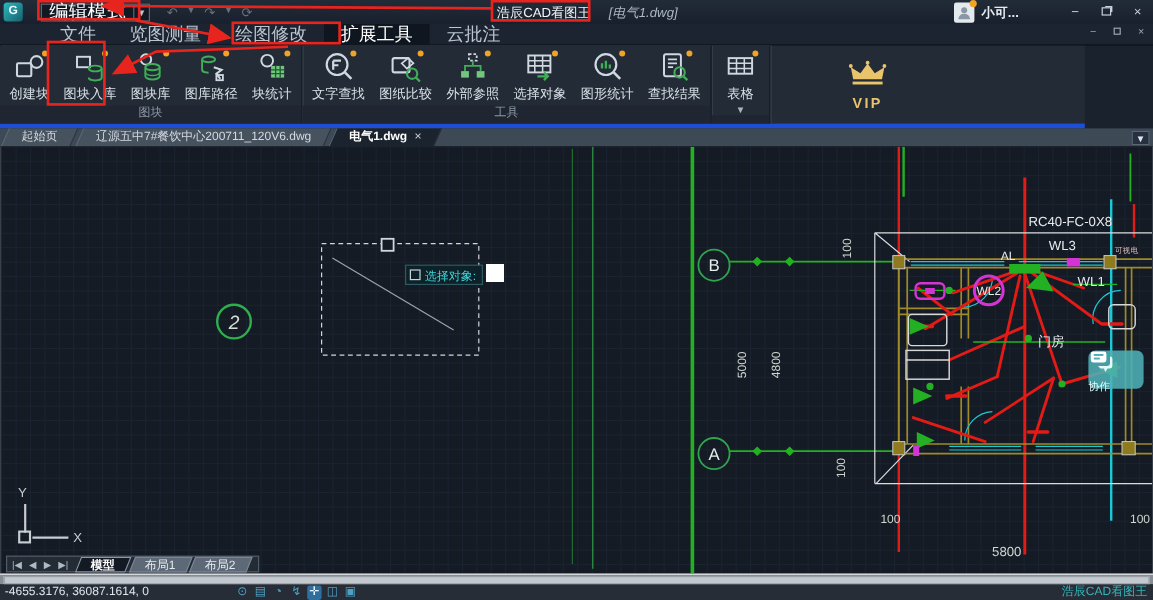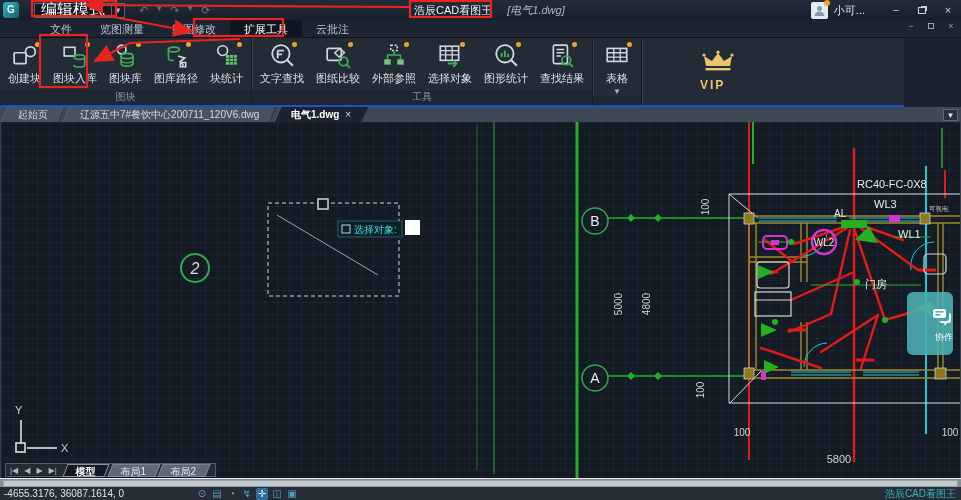--- a/index.html
+++ b/index.html
@@ -14,61 +14,61 @@
   .mode-combo .arrow{width:13px;height:13px;border-left:1px solid #5c6672;color:#b9c2cc;font-size:8px;text-align:center;line-height:13px;}
   .hist{display:flex;gap:7px;margin-left:14px;color:#66707e;font-size:11px;}
   .hist span{cursor:default;}
   .app-title-wrap{position:absolute;left:414px;top:0;height:20px;display:flex;align-items:center;font-size:11px;}
   .app-title{color:#f2f5f8;}
   .doc-suffix{color:#aeb7c2;margin-left:15px;font-style:italic;}
   .tb-right{position:absolute;right:0;top:0;height:20px;display:flex;align-items:center;}
   .avatar{position:relative;width:17px;height:17px;background:#e4e9ee;border-radius:2px;margin-right:6px;}
   .avatar svg{position:absolute;left:2px;top:2px;}
   .avatar .dot{position:absolute;right:-2px;top:-2px;width:6px;height:6px;border-radius:50%;background:#f0a325;}
-  .username{color:#e6ebf1;font-size:11px;margin-right:18px;}
+  .username{color:#e6ebf1;font-size:11px;margin-right:34px;font-weight:bold;}
   .winbtn{width:26px;height:20px;color:#c9d2da;font-size:11px;text-align:center;line-height:20px;}
   .winbtn.restore i{display:inline-block;width:8px;height:7px;border:1px solid #c9d2da;box-shadow:2px -2px 0 -1px #c9d2da;}
 
   
   #menurow{position:absolute;left:0;top:20px;width:961px;height:18px;background:#1b2430;display:flex;align-items:center;border-bottom:1px solid #0d1219;}
   #menu-tabs{display:flex;margin-left:36px;height:18px;}
-  .mtab{padding:0 14px;font-size:11px;color:#bcc6d0;line-height:18px;text-align:right;}
+  .mtab{padding:0 14px;font-size:15px;color:#bcc6d0;line-height:18px;text-align:right;}
   .mtab.active{background:#0f161f;color:#ffffff;}
   .mdi-ctrls{position:absolute;right:4px;top:1px;display:flex;gap:8px;color:#9aa5b1;font-size:9px;}
   .mdi-ctrls span{width:12px;text-align:center;}
   .mdi-ctrls .box i{display:inline-block;width:6px;height:6px;border:1px solid #9aa5b1;}
 
   
-  #ribbon{position:absolute;left:0;top:38px;width:904px;height:69px;background:#232b36;border-bottom:2px solid #1d4ed8;display:flex;}
+  #ribbon{position:absolute;left:0;top:38px;width:904px;height:69px;background:#232b36;border-bottom:4px solid #1d4ed8;display:flex;}
   .rgroup{display:flex;flex-direction:column;border-right:1px solid #161c24;box-shadow:1px 0 0 #38424e;}
   .rgroup .btns{display:flex;flex:1;padding:2px 2px 0 2px;}
   .rgroup .glabel{height:15px;text-align:center;font-size:10px;color:#8d99a6;line-height:14px;background:#1f2631;}
   .rbtn{display:flex;flex-direction:column;align-items:center;justify-content:flex-start;padding:3px 6px 0 6px;min-width:44px;}
   .rbtn .rb-icon{position:relative;width:26px;height:26px;}
   .rbtn .rb-icon svg{width:26px;height:26px;}
   .rbtn .rb-icon::after{content:"";position:absolute;top:-1px;right:-2px;width:5px;height:5px;border-radius:50%;background:#f0a325;}
   .rbtn .rlabel{margin-top:2px;font-size:11px;color:#d9e0e7;white-space:nowrap;}
   .rbtn .rdrop{font-size:8px;color:#aab4bf;margin-top:1px;}
-  #vip{position:absolute;right:158px;top:12px;width:46px;text-align:left;}
+  #vip{position:absolute;right:158px;top:12px;width:46px;text-align:center;}
   #vip .viplabel{color:#e9c46a;font-weight:bold;font-size:12px;letter-spacing:2px;}
 
   
   #docbar{position:absolute;left:0;top:107px;width:961px;height:15px;background:#3e4956;display:flex;align-items:flex-end;}
   .dtab{height:15px;line-height:15px;padding:0 13px;font-size:10px;color:#d3dae2;background:#47525f;border-right:1px solid #2b333d;border-left:1px solid #5b6673;transform:skewX(-24deg);margin-left:4px;}
   .dtab>span{display:inline-block;transform:skewX(24deg);white-space:nowrap;}
   .dtab.active{background:#1b232e;color:#ffffff;font-weight:bold;}
   .dtab .close{margin-left:6px;color:#cfd6de;font-weight:normal;font-size:10px;}
   .doc-drop{position:absolute;right:3px;top:2px;width:15px;height:12px;background:#273040;border:1px solid #5b6673;color:#dfe5ec;font-size:8px;text-align:center;line-height:11px;}
 
   
   #canvas{position:absolute;left:0;top:122px;width:961px;height:356px;background-color:#151b24;
     background-image:linear-gradient(#1b2330 1px,transparent 1px),linear-gradient(90deg,#1b2330 1px,transparent 1px);
     background-size:12px 12px;border-left:1px solid #38404b;border-right:1px solid #38404b;overflow:hidden;}
   #draw{position:absolute;left:0;top:0;}
-  #collab{position:absolute;left:906px;top:170px;width:46px;height:63px;background:rgba(77,176,182,.88);border-radius:6px;text-align:right;padding-top:16px;}
+  #collab{position:absolute;left:906px;top:170px;width:46px;height:32px;background:rgba(77,176,182,.88);border-radius:6px;text-align:left;padding-top:0;}
   #collab .clabel{font-size:9px;color:#e8fbfb;margin-top:1px;}
 
   
   #layoutrow{position:absolute;left:4px;bottom:1px;height:14px;display:flex;align-items:center;background:#232b35;border:1px solid #515b67;padding:0 4px;}
   .navbtns{display:flex;gap:6px;color:#aeb9c4;font-size:8px;margin-right:8px;}
   .ltab{height:13px;line-height:13px;padding:0 10px;font-size:10px;color:#e4e9ee;background:#5e6977;transform:skewX(-22deg);margin-right:3px;border:1px solid #7a8492;}
   .ltab>span{display:inline-block;transform:skewX(22deg);}
   .ltab.active{background:#141a23;color:#ffffff;font-weight:bold;border-color:#8b96a3;}
 
   

